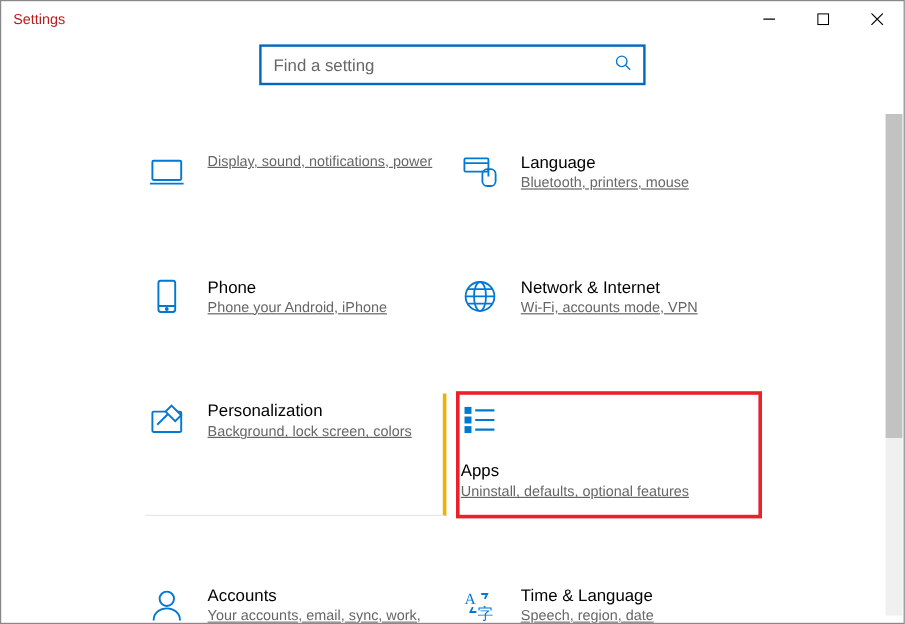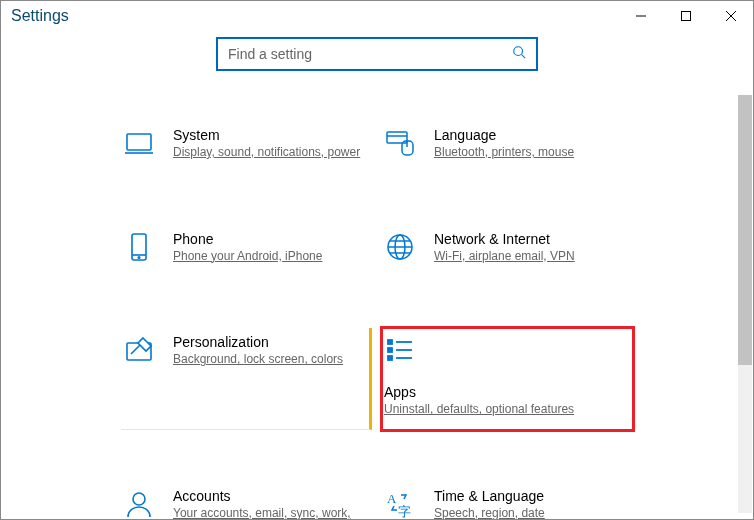--- a/index.html
+++ b/index.html
@@ -13,22 +13,22 @@
       position: relative;
     }
     .titlebar {
       height: 30px;
       display: flex;
       align-items: center;
       justify-content: space-between;
       padding-left: 10px;
     }
     .titlebar-title {
-      font-size: 16px;
-      color: #0c4a6e;
+      font-size: 12px;
+      color: #b91c1c;
     }
     .window-controls {
       display: flex;
     }
     .window-btn {
       width: 45px;
       height: 30px;
       display: flex;
       align-items: center;
       justify-content: center;
@@ -162,21 +162,20 @@
 <div class="grid">
 
   <div class="tile">
     <span class="tile-icon">
       <svg viewBox="0 0 32 32" fill="none" stroke="#0078d4" stroke-width="1.6">
           <rect x="4" y="7" width="24" height="16" rx="1"></rect>
           <line x1="2" y1="26" x2="30" y2="26"></line>
         </svg>
     </span>
     <div class="tile-text">
-      <div class="tile-title">System</div>
       <div class="tile-sub">Display, sound, notifications, power</div>
     </div>
   </div>
 
   <div class="tile">
     <span class="tile-icon">
       <svg viewBox="0 0 32 32" fill="none" stroke="#0078d4" stroke-width="1.5">
           <rect x="3" y="5" width="20" height="11" rx="1"></rect>
           <line x1="3" y1="9" x2="23" y2="9"></line>
           <rect x="18" y="14" width="11" height="14" rx="4"></rect>
@@ -208,21 +207,21 @@
       <svg viewBox="0 0 32 32" fill="none" stroke="#0078d4" stroke-width="1.5">
           <circle cx="16" cy="16" r="12"></circle>
           <ellipse cx="16" cy="16" rx="5" ry="12"></ellipse>
           <line x1="4" y1="16" x2="28" y2="16"></line>
           <line x1="6" y1="10" x2="26" y2="10"></line>
           <line x1="6" y1="22" x2="26" y2="22"></line>
         </svg>
     </span>
     <div class="tile-text">
       <div class="tile-title">Network &amp; Internet</div>
-      <div class="tile-sub">Wi-Fi, airplane email, VPN</div>
+      <div class="tile-sub">Wi-Fi, accounts mode, VPN</div>
     </div>
   </div>
 
   <div class="tile sep-border">
     <span class="tile-icon">
       <svg viewBox="0 0 32 32" fill="none" stroke="#0078d4" stroke-width="1.6">
           <rect x="4" y="9" width="24" height="17" rx="1"></rect>
           <path d="M20 4 L28 12 L23 17 L15 9 Z" fill="#fff"></path>
           <line x1="17" y1="11" x2="8" y2="20"></line>
         </svg>

